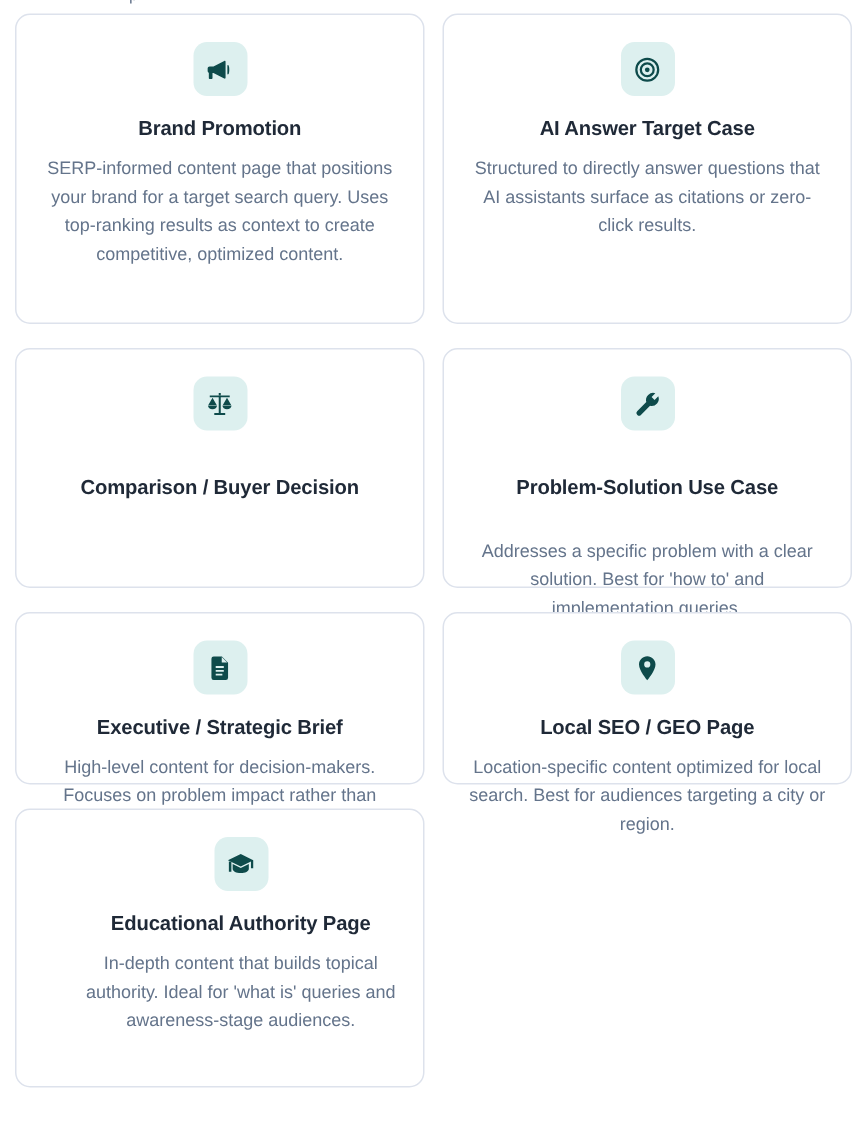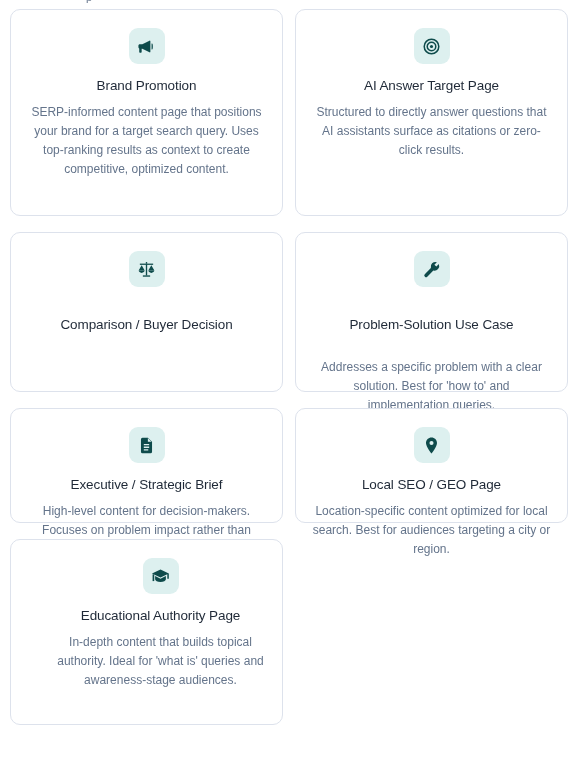--- a/index.html
+++ b/index.html
@@ -67,21 +67,21 @@
     display: flex;
     align-items: center;
     justify-content: center;
     margin-bottom: 13px;
     flex: 0 0 auto;
   }
   .icon-tile svg { display: block; }
 
   .card-title {
     font-size: 13.5px;
-    font-weight: 400;
+    font-weight: 700;
     color: #1f2937;
     letter-spacing: -.1px;
     line-height: 17px;
     margin: 0 0 9px 0;
   }
 
   .card-desc {
     font-size: 12px;
     line-height: 19px;
     color: #64748b;
@@ -110,21 +110,21 @@
     </div>
 
     <div class="card row1">
       <div class="icon-tile">
         <svg width="19" height="19" viewBox="0 0 24 24" fill="none" stroke="#0e4b4b" stroke-width="1.9" aria-hidden="true">
           <circle cx="12" cy="12" r="9.2"></circle>
           <circle cx="12" cy="12" r="5.4"></circle>
           <circle cx="12" cy="12" r="2" fill="#0e4b4b" stroke="none"></circle>
         </svg>
       </div>
-      <h3 class="card-title">AI Answer Target Page</h3>
+      <h3 class="card-title">AI Answer Target Case</h3>
       <p class="card-desc">Structured to directly answer questions that AI assistants surface as citations or zero-click results.</p>
     </div>
 
     <div class="card row2">
       <div class="icon-tile">
         <svg width="19" height="19" viewBox="0 0 24 24" fill="#0e4b4b" aria-hidden="true">
           <path d="M11.15 2.6h1.7v2.1h-1.7z"></path>
           <path d="M3.6 4.55h16.8v1.6H3.6z"></path>
           <path d="M11.15 5.4h1.7v14.1h-1.7z"></path>
           <path d="M7.4 19.4h9.2v1.7H7.4z"></path>

